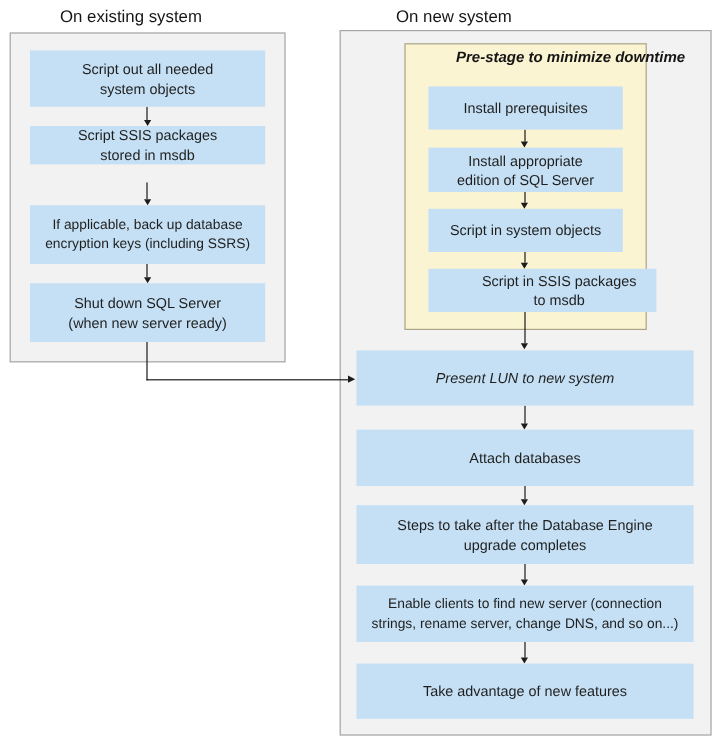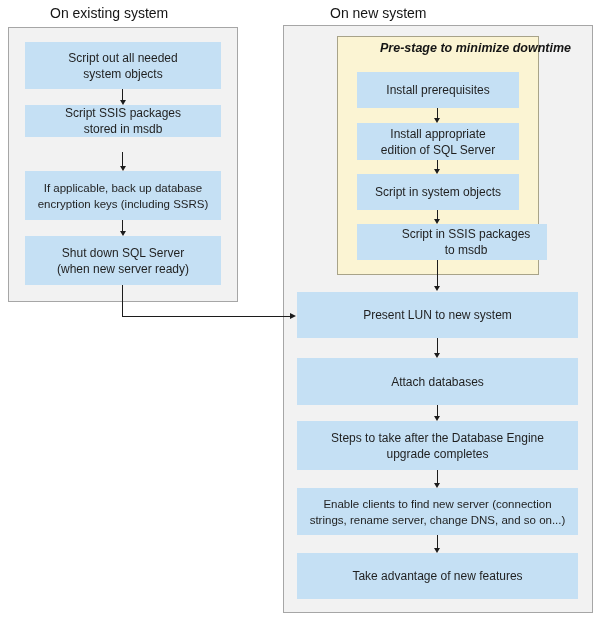--- a/index.html
+++ b/index.html
@@ -95,21 +95,21 @@
   <div class="box" style="left:25px;top:236px;width:196px;height:49px;">Shut down SQL Server
 (when new server ready)</div>
 
   <div class="box" style="left:357px;top:72px;width:162px;height:36px;">Install prerequisites</div>
   <div class="box" style="left:357px;top:123px;width:162px;height:37px;">Install appropriate
 edition of SQL Server</div>
   <div class="box" style="left:357px;top:174px;width:162px;height:36px;">Script in system objects</div>
   <div class="box" style="left:357px;top:224px;width:162px;height:36px;padding-left:28px;">Script in SSIS packages
 to msdb</div>
 
-  <div class="box" style="left:297px;top:292px;width:281px;height:46px;">Present LUN to new system</div>
+  <div class="box" style="left:297px;top:292px;width:281px;height:46px;font-style:italic;">Present LUN to new system</div>
   <div class="box" style="left:297px;top:358px;width:281px;height:47px;">Attach databases</div>
   <div class="box" style="left:297px;top:421px;width:281px;height:49px;">Steps to take after the Database Engine
 upgrade completes</div>
   <div class="box tight" style="left:297px;top:488px;width:281px;height:47px;">Enable clients to find new server (connection
 strings, rename server, change DNS, and so on...)</div>
   <div class="box" style="left:297px;top:553px;width:281px;height:46px;">Take advantage of new features</div>
 
 </div>
 
 </body></html>

